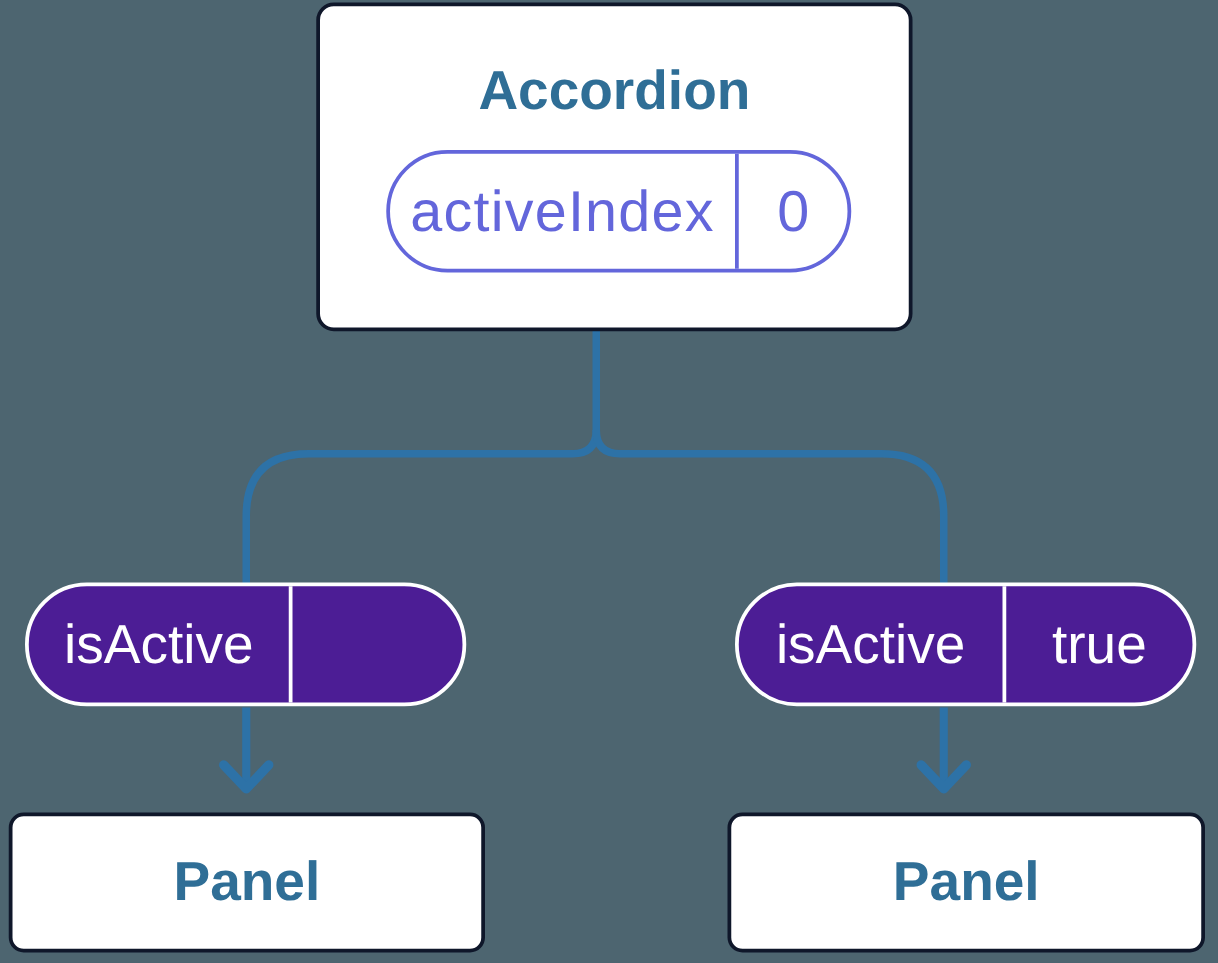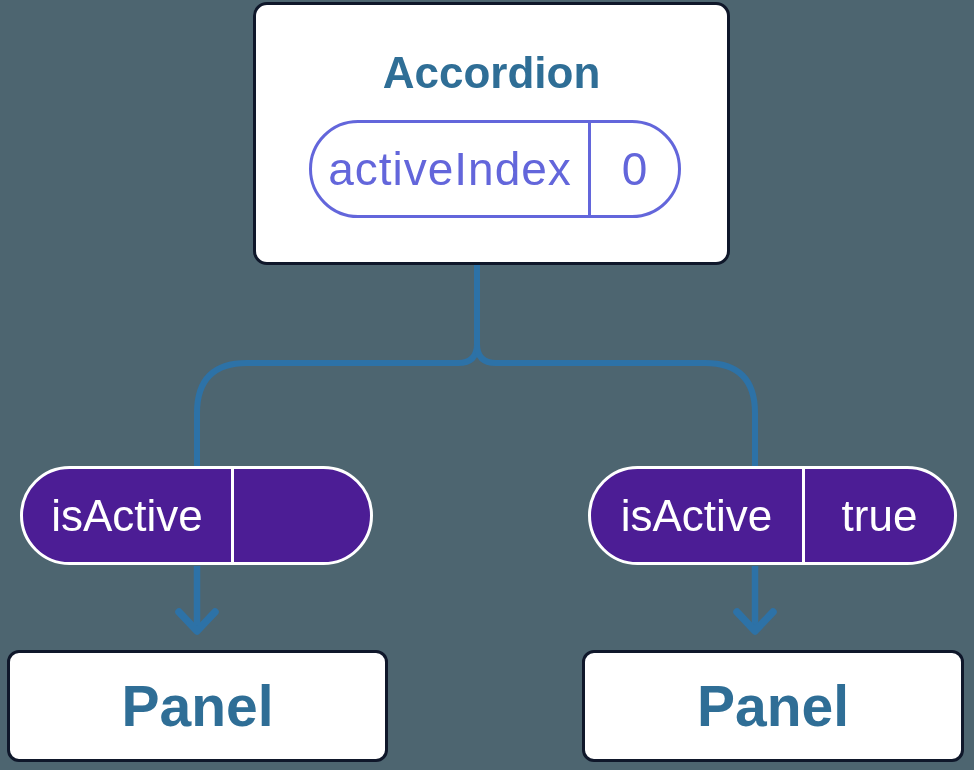--- a/index.html
+++ b/index.html
@@ -69,21 +69,21 @@
   .state-pill.left  .seg-name { width: 208px; }
   .state-pill.right .seg-name { width: 211px; }
   .state-pill .seg-value {
     flex: 1;
     display: flex; align-items: center; justify-content: center;
   }
 
   .leaf-node {
     height: 112px; border-radius: 12px;
     display: flex; align-items: center; justify-content: center;
-    font-size: 57px; font-weight: bold; color: #2F6E96;
+    font-size: 44px; font-weight: bold; color: #2F6E96;
   }
   .leaf-node.left  { left: 7px;   top: 650px; width: 381px; }
   .leaf-node.right { left: 582px; top: 650px; width: 382px; }
 </style>
 </head>
 <body>
 
 <div class="stage">
 
   <svg class="connectors" width="974" height="770" viewBox="0 0 974 770">

